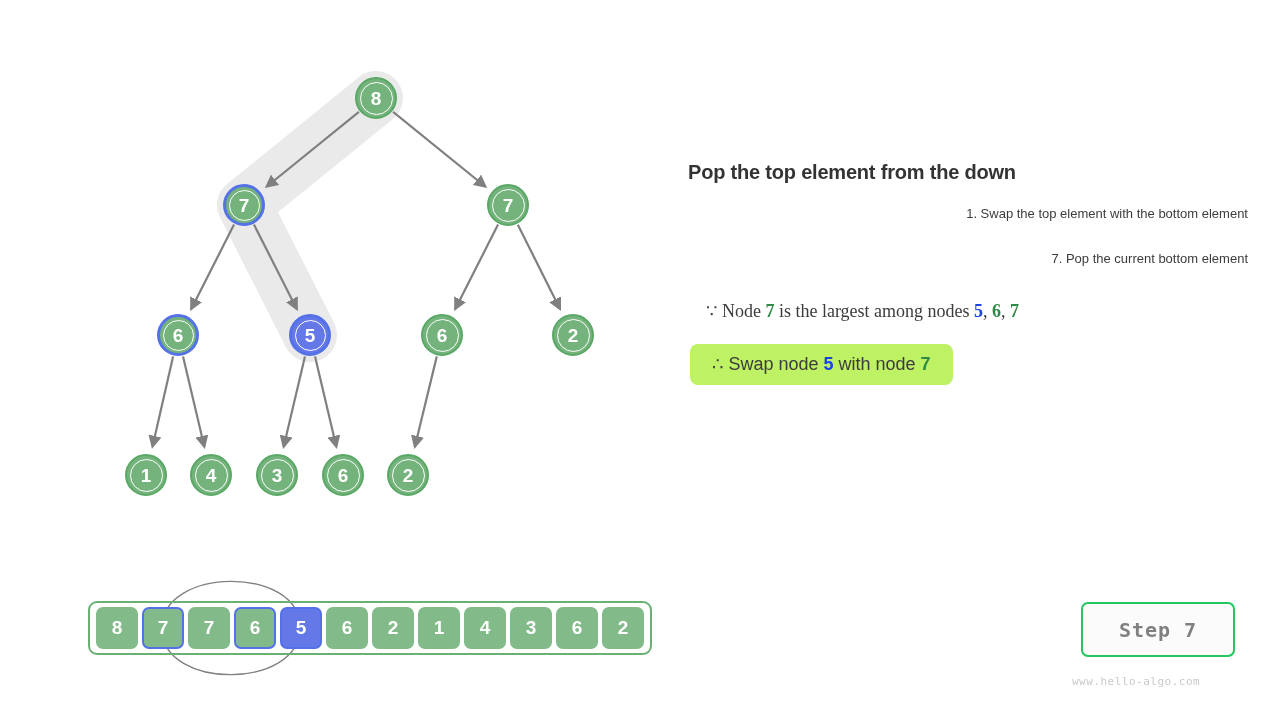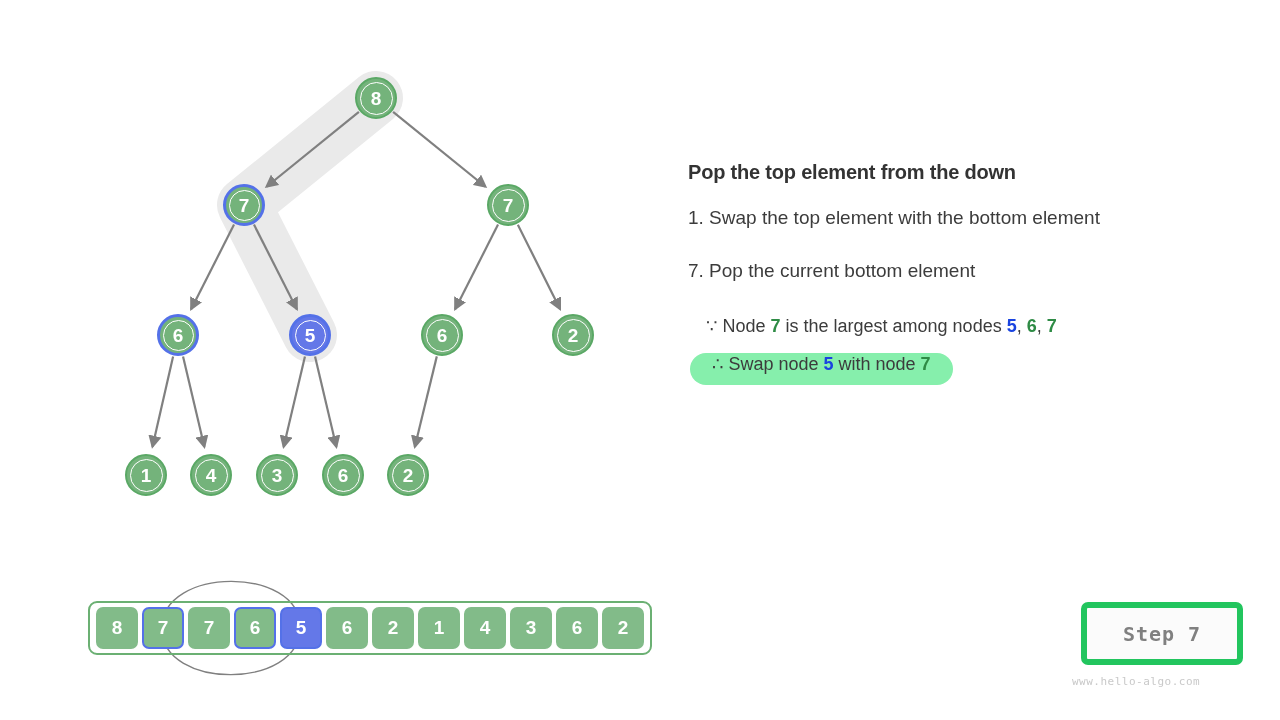--- a/index.html
+++ b/index.html
@@ -84,41 +84,43 @@
   }
   #panel-title {
     font-size: 20px;
     font-weight: bold;
     color: #333333;
     letter-spacing: -0.2px;
     margin: 0 0 22px 0;
     line-height: 1.2;
   }
   .panel-step {
-    font-size: 19px;
+    font-size: 13px;
     color: #3c3c3c;
     margin-bottom: 29px;
     line-height: 1.25;
     white-space: nowrap;
+    text-align: right;
   }
   .reason-line {
     font-size: 18px;
     color: #3c3c3c;
     line-height: 1.3;
     padding: 3px 0 3px 18px;
     white-space: nowrap;
     display: inline-block;
   }
   #reason-because {
-    margin-bottom: 12px;
+    margin-bottom: 18px;
+    font-family: Liberation Serif, serif;
   }
   #reason-therefore {
-    background: #86efac;
-    border-radius: 16px;
-    padding: 0 22px 9px 22px;
+    background: #bef264;
+    border-radius: 8px;
+    padding: 9px 22px 9px 22px;
     margin-left: 2px;
   }
   .num-green { color: #2e8b45; font-weight: bold; }
   .num-blue  { color: #1a44e0; font-weight: bold; }
 
   
   #array-area {
     position: absolute;
     left: 88px;
     top: 575px;
@@ -169,21 +171,21 @@
     pointer-events: none;
   }
 
   
   #step-badge {
     position: absolute;
     left: 1081px;
     top: 602px;
     width: 150px;
     height: 51px;
-    border: 6px solid #22c55e;
+    border: 2px solid #22c55e;
     border-radius: 7px;
     background: #fbfbfb;
     display: flex;
     align-items: center;
     justify-content: center;
     font-family: "DejaVu Sans Mono", monospace;
     font-size: 20px;
     font-weight: bold;
     color: #808080;
     letter-spacing: 1px;

